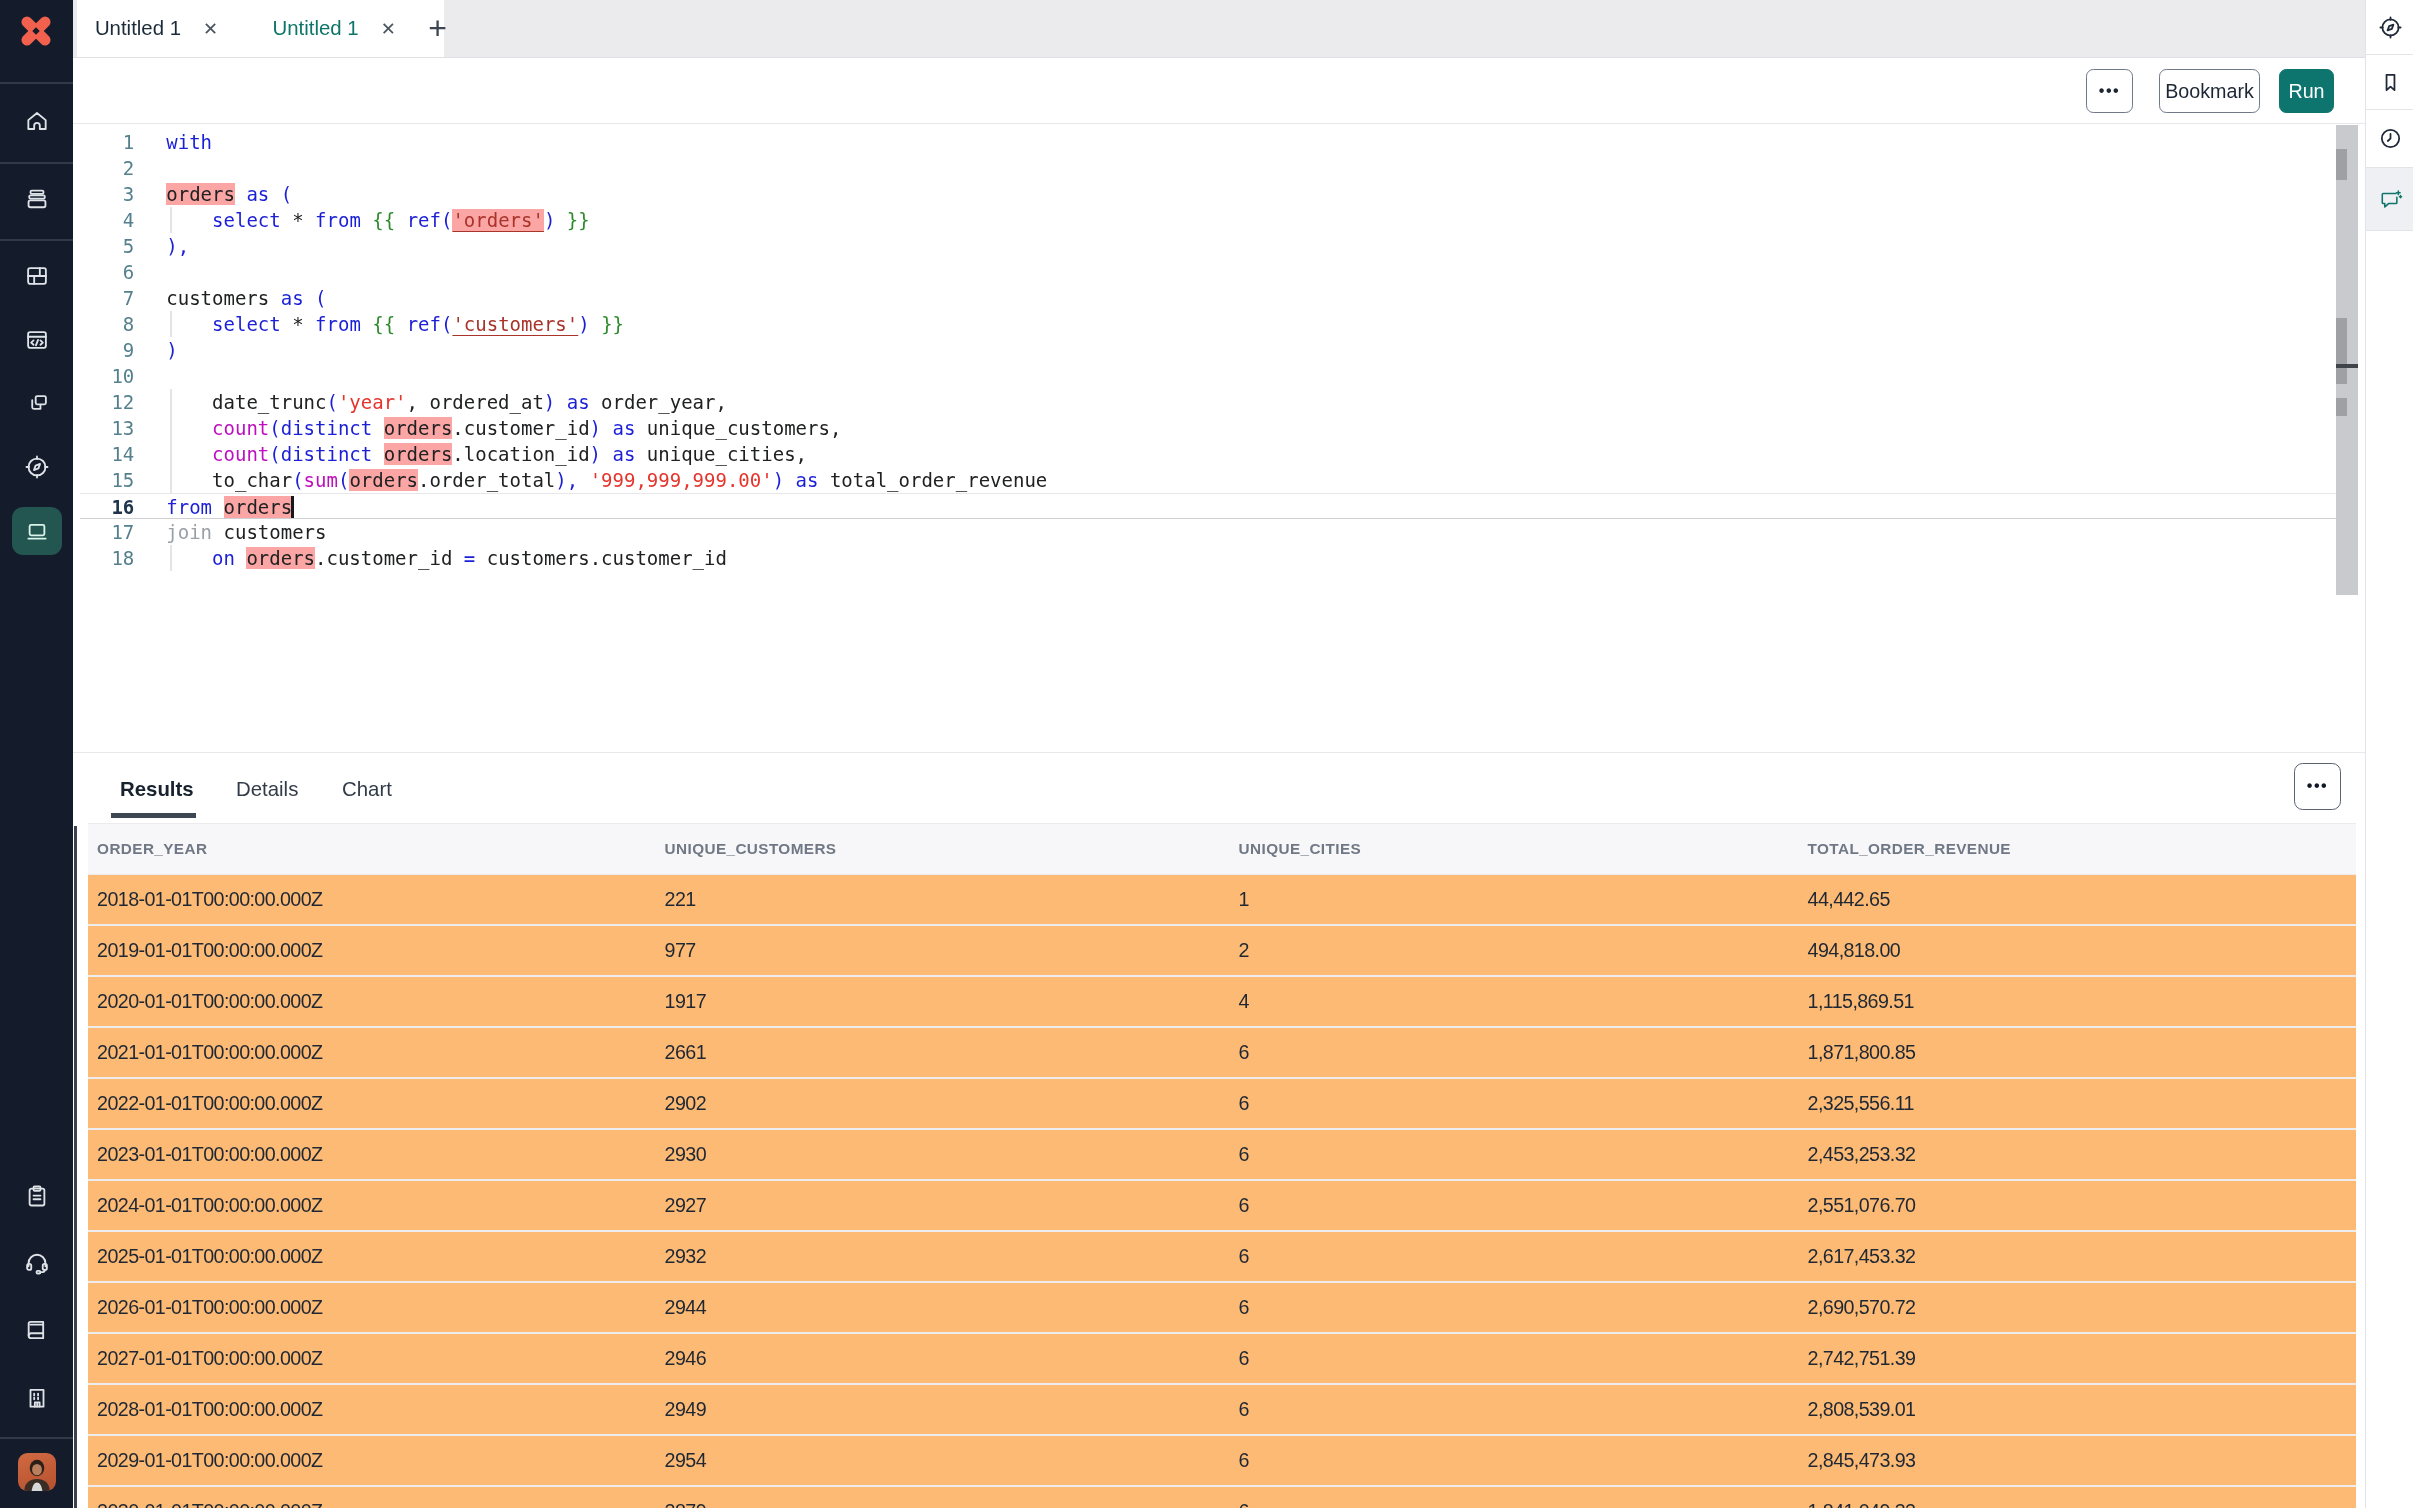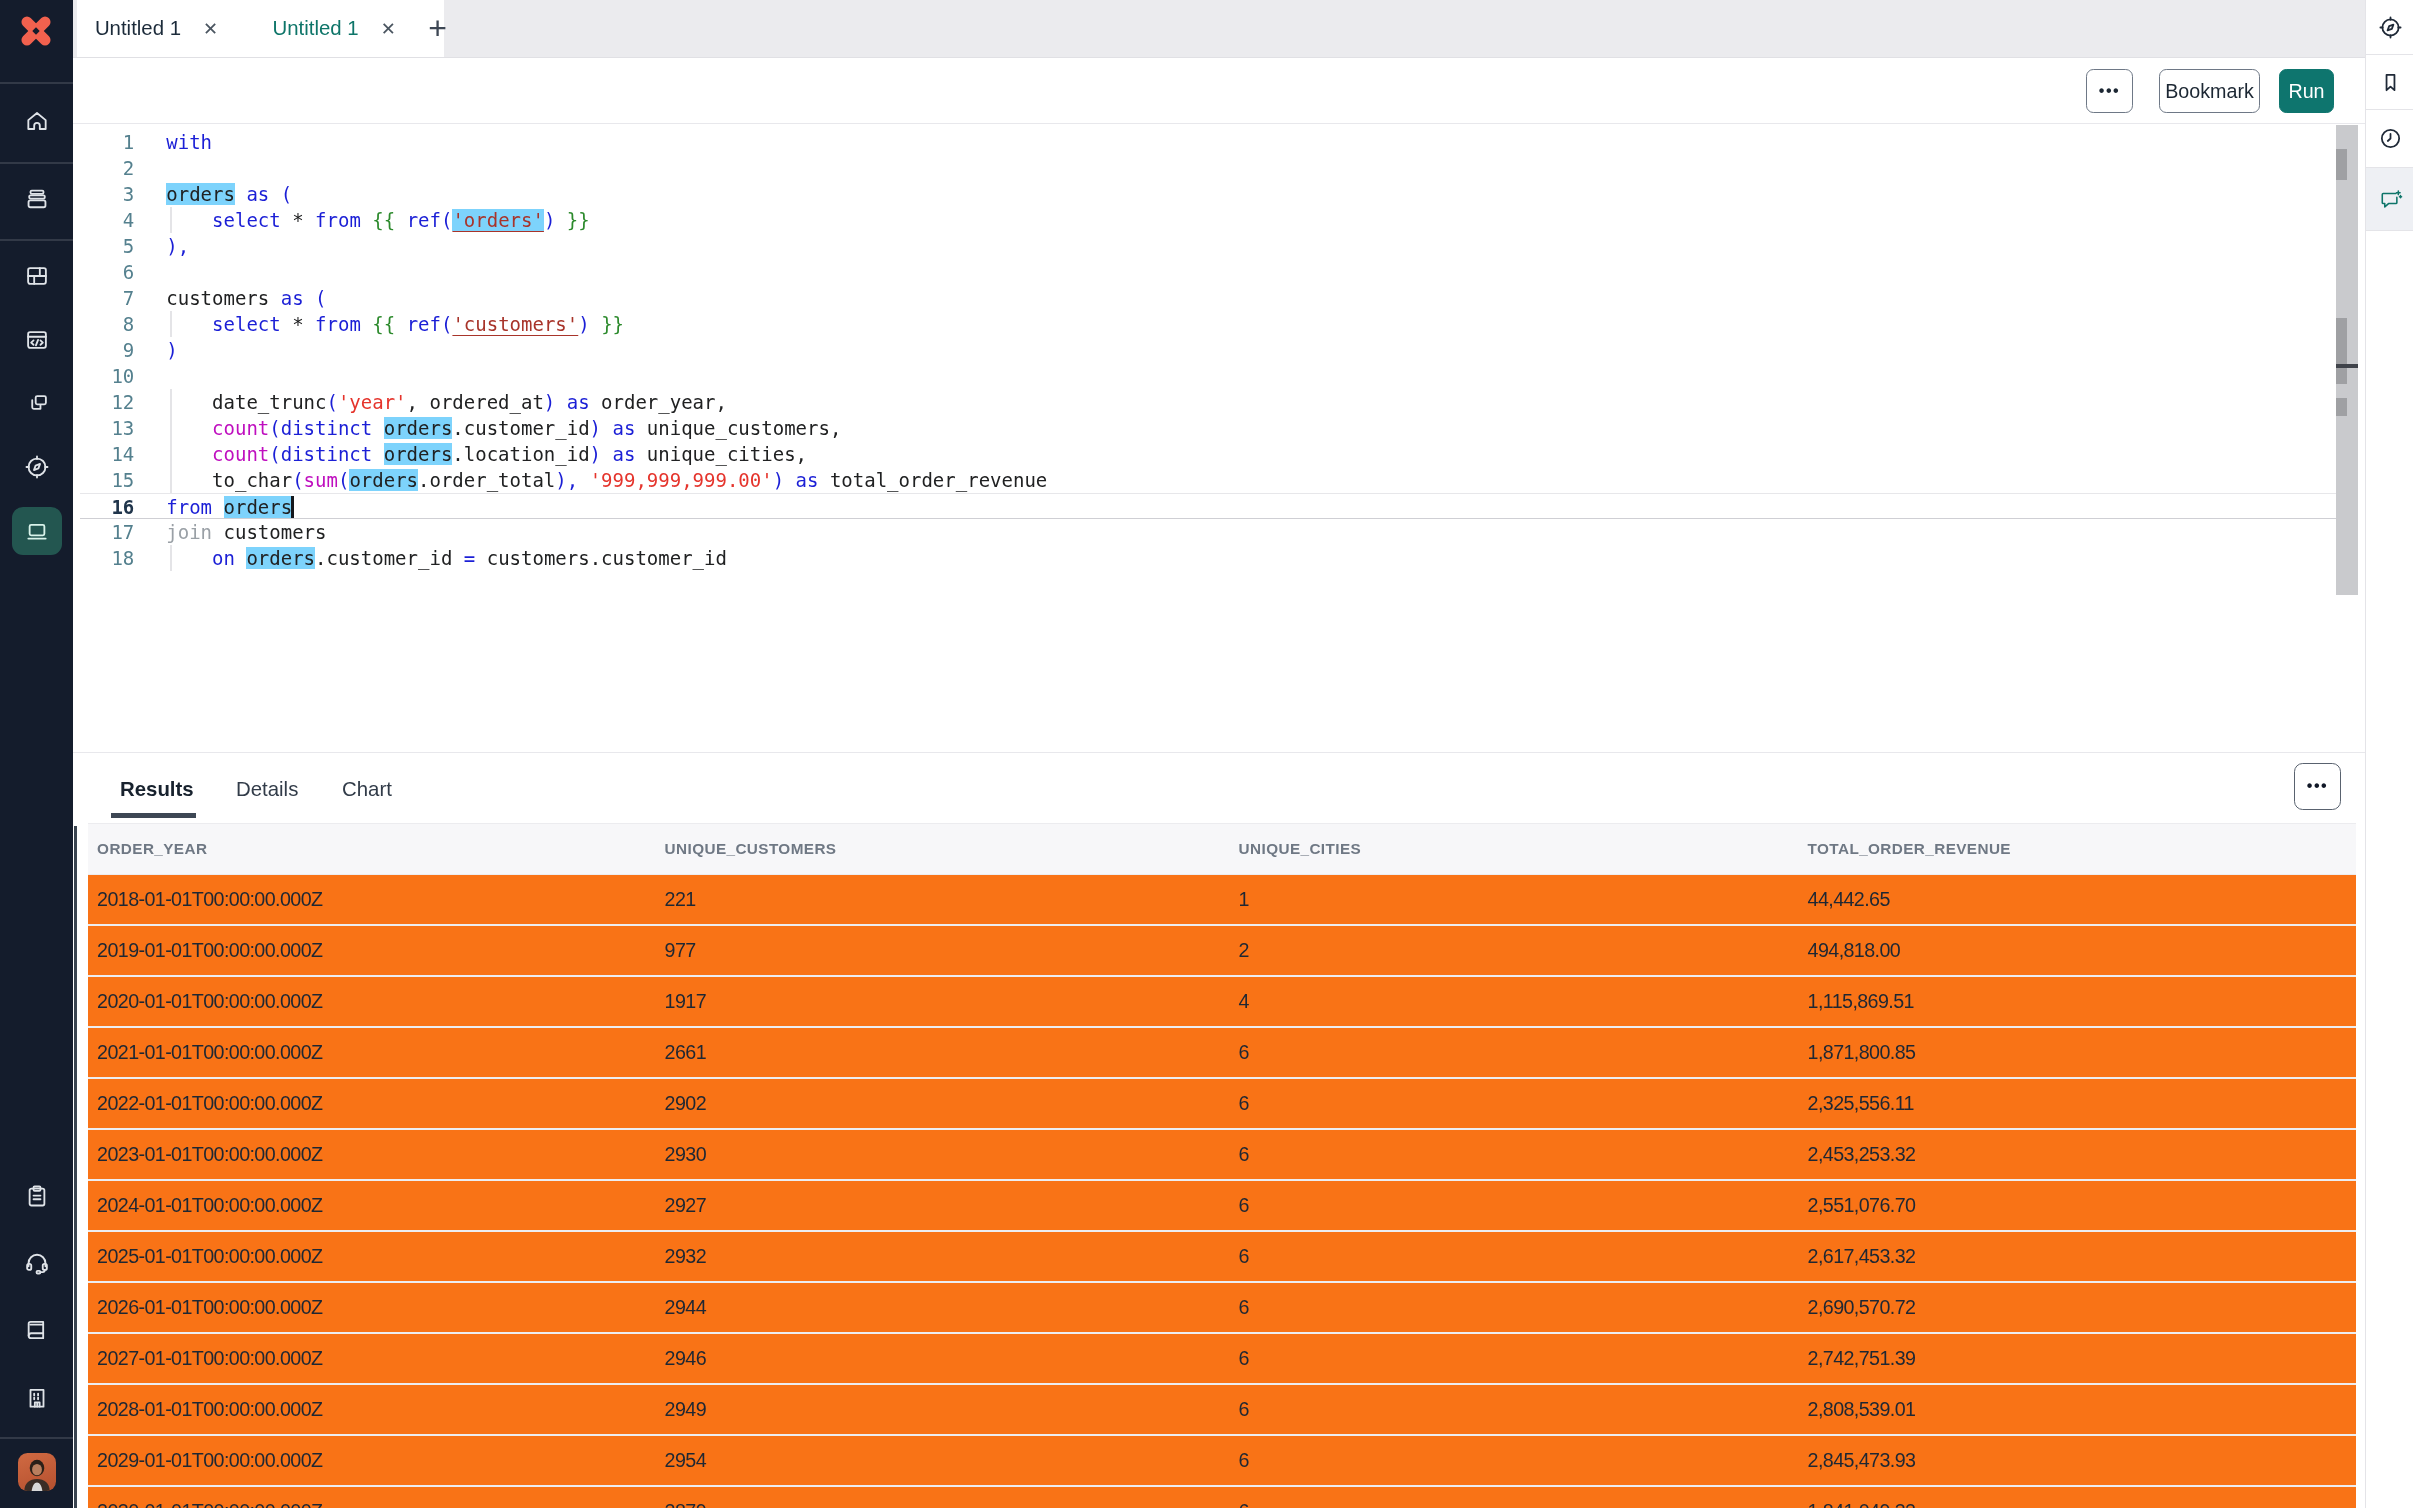--- a/index.html
+++ b/index.html
@@ -44,40 +44,40 @@
   .cl{position:relative;height:26px;line-height:26px;font-family:"DejaVu Sans Mono",monospace;font-size:19px;white-space:pre;}
   .cl.active{border-top:1.5px solid #e7e7ea;border-bottom:1.5px solid #cfcfd4;box-sizing:border-box;}
   .cl .ln{position:absolute;left:0;top:0;width:54px;text-align:right;color:#54808e;}
   .cl.active .ln{color:#20354b;font-weight:bold;}
   .cl .content{position:absolute;left:86px;top:0;white-space:pre;}
   .cl .guide{position:absolute;left:90px;top:0;height:100%;width:1.5px;background:#e4e4e7;}
   .tk-kw{color:#1b1fd6;} .tk-fn{color:#bf0fbf;margin-top:18px;} .tk-pn{color:#1b1fd6;}
   .tk-str{color:#e5342c;} .tk-brc{color:#2c8a2c;} .tk-num{color:#1f7a33;}
   .tk-gr{color:#9aa0a6;} .tk-id{color:#202122;}
   .tk-ref{color:#a8342a;text-decoration:underline;text-underline-offset:3.6px;}
-  .hl{background:#7dd3fc;}
+  .hl{background:#fca5a5;}
   .cursor{display:inline-block;width:2.2px;height:22px;background:#15181c;vertical-align:middle;margin:-2.9px 0 0 -0.7px;}
   .scrollstrip{position:absolute;right:6.6px;top:0;width:22px;height:470px;background:#c9cacd;}
   .scrollstrip .th{position:absolute;left:0;width:10.2px;background:#9fa0a3;}
   .scrollstrip .dark{position:absolute;left:0;width:22px;height:4.4px;background:#3f434a;}
 
   
   .results{position:absolute;left:0;top:752px;right:0;height:756px;background:#fff;border-top:1.5px solid #e8e8ec;box-sizing:border-box;}
   .rtab{position:absolute;top:4px;height:65px;line-height:65px;font-size:20.4px;color:#323c49;cursor:pointer;white-space:nowrap;}
   .rtab.active{font-weight:700;color:#18222e;}
   .runderline{position:absolute;left:38px;top:60px;width:85px;height:5.1px;background:#3d4754;}
   .status{position:absolute;top:0;height:65px;right:131px;display:flex;align-items:center;gap:11.7px;}
   .status .txt{font-size:19.7px;color:#169a5f;white-space:nowrap;}
   .rmore{position:absolute;right:24px;top:9.5px;width:47px;height:47px;box-sizing:border-box;border:1.5px solid #59626f;border-radius:8.7px;
          display:flex;align-items:center;justify-content:center;font-size:16px;font-weight:700;letter-spacing:1.5px;color:#111827;cursor:pointer;}
   .thead{position:absolute;left:14.6px;right:8.7px;top:70px;height:52px;background:#f7f7f9;box-sizing:border-box;
          border-top:0.7px solid #ececef;border-bottom:0.7px solid #ececef;}
   .thead span{position:absolute;top:0;line-height:50px;font-size:15.3px;font-weight:700;color:#6f7884;letter-spacing:0.4px;}
   .tbody{position:absolute;left:14.6px;right:8.7px;top:122px;bottom:0;overflow:hidden;}
-  .row{position:relative;height:51px;box-sizing:border-box;border-bottom:2.2px solid #ededf0;background:#f97316;}
+  .row{position:relative;height:51px;box-sizing:border-box;border-bottom:2.2px solid #ededf0;background:#fdba74;}
   .row span{position:absolute;top:0;line-height:49px;font-size:19.7px;color:#1e2733;letter-spacing:-0.6px;white-space:nowrap;}
   .c0{left:9.5px;} .c1{left:577px;} .c2{left:1151px;} .c3{left:1720px;}
   .vscroll{position:absolute;left:0.7px;top:73px;width:3.6px;height:682px;background:#3a4450;}
 
   
   .sb-right{position:absolute;left:2365px;top:0;width:49px;height:1508px;background:#fff;border-left:0.7px solid #e4e4e8;box-sizing:border-box;}
   .src{width:100%;box-sizing:border-box;border-bottom:0.7px solid #e4e4e8;display:flex;align-items:center;justify-content:center;
        color:#1f2937;cursor:pointer;}
   .src .icn svg{width:25px;height:25px;}
   .src.hl-cell{background:#eef0f4;color:#0e7569;}

